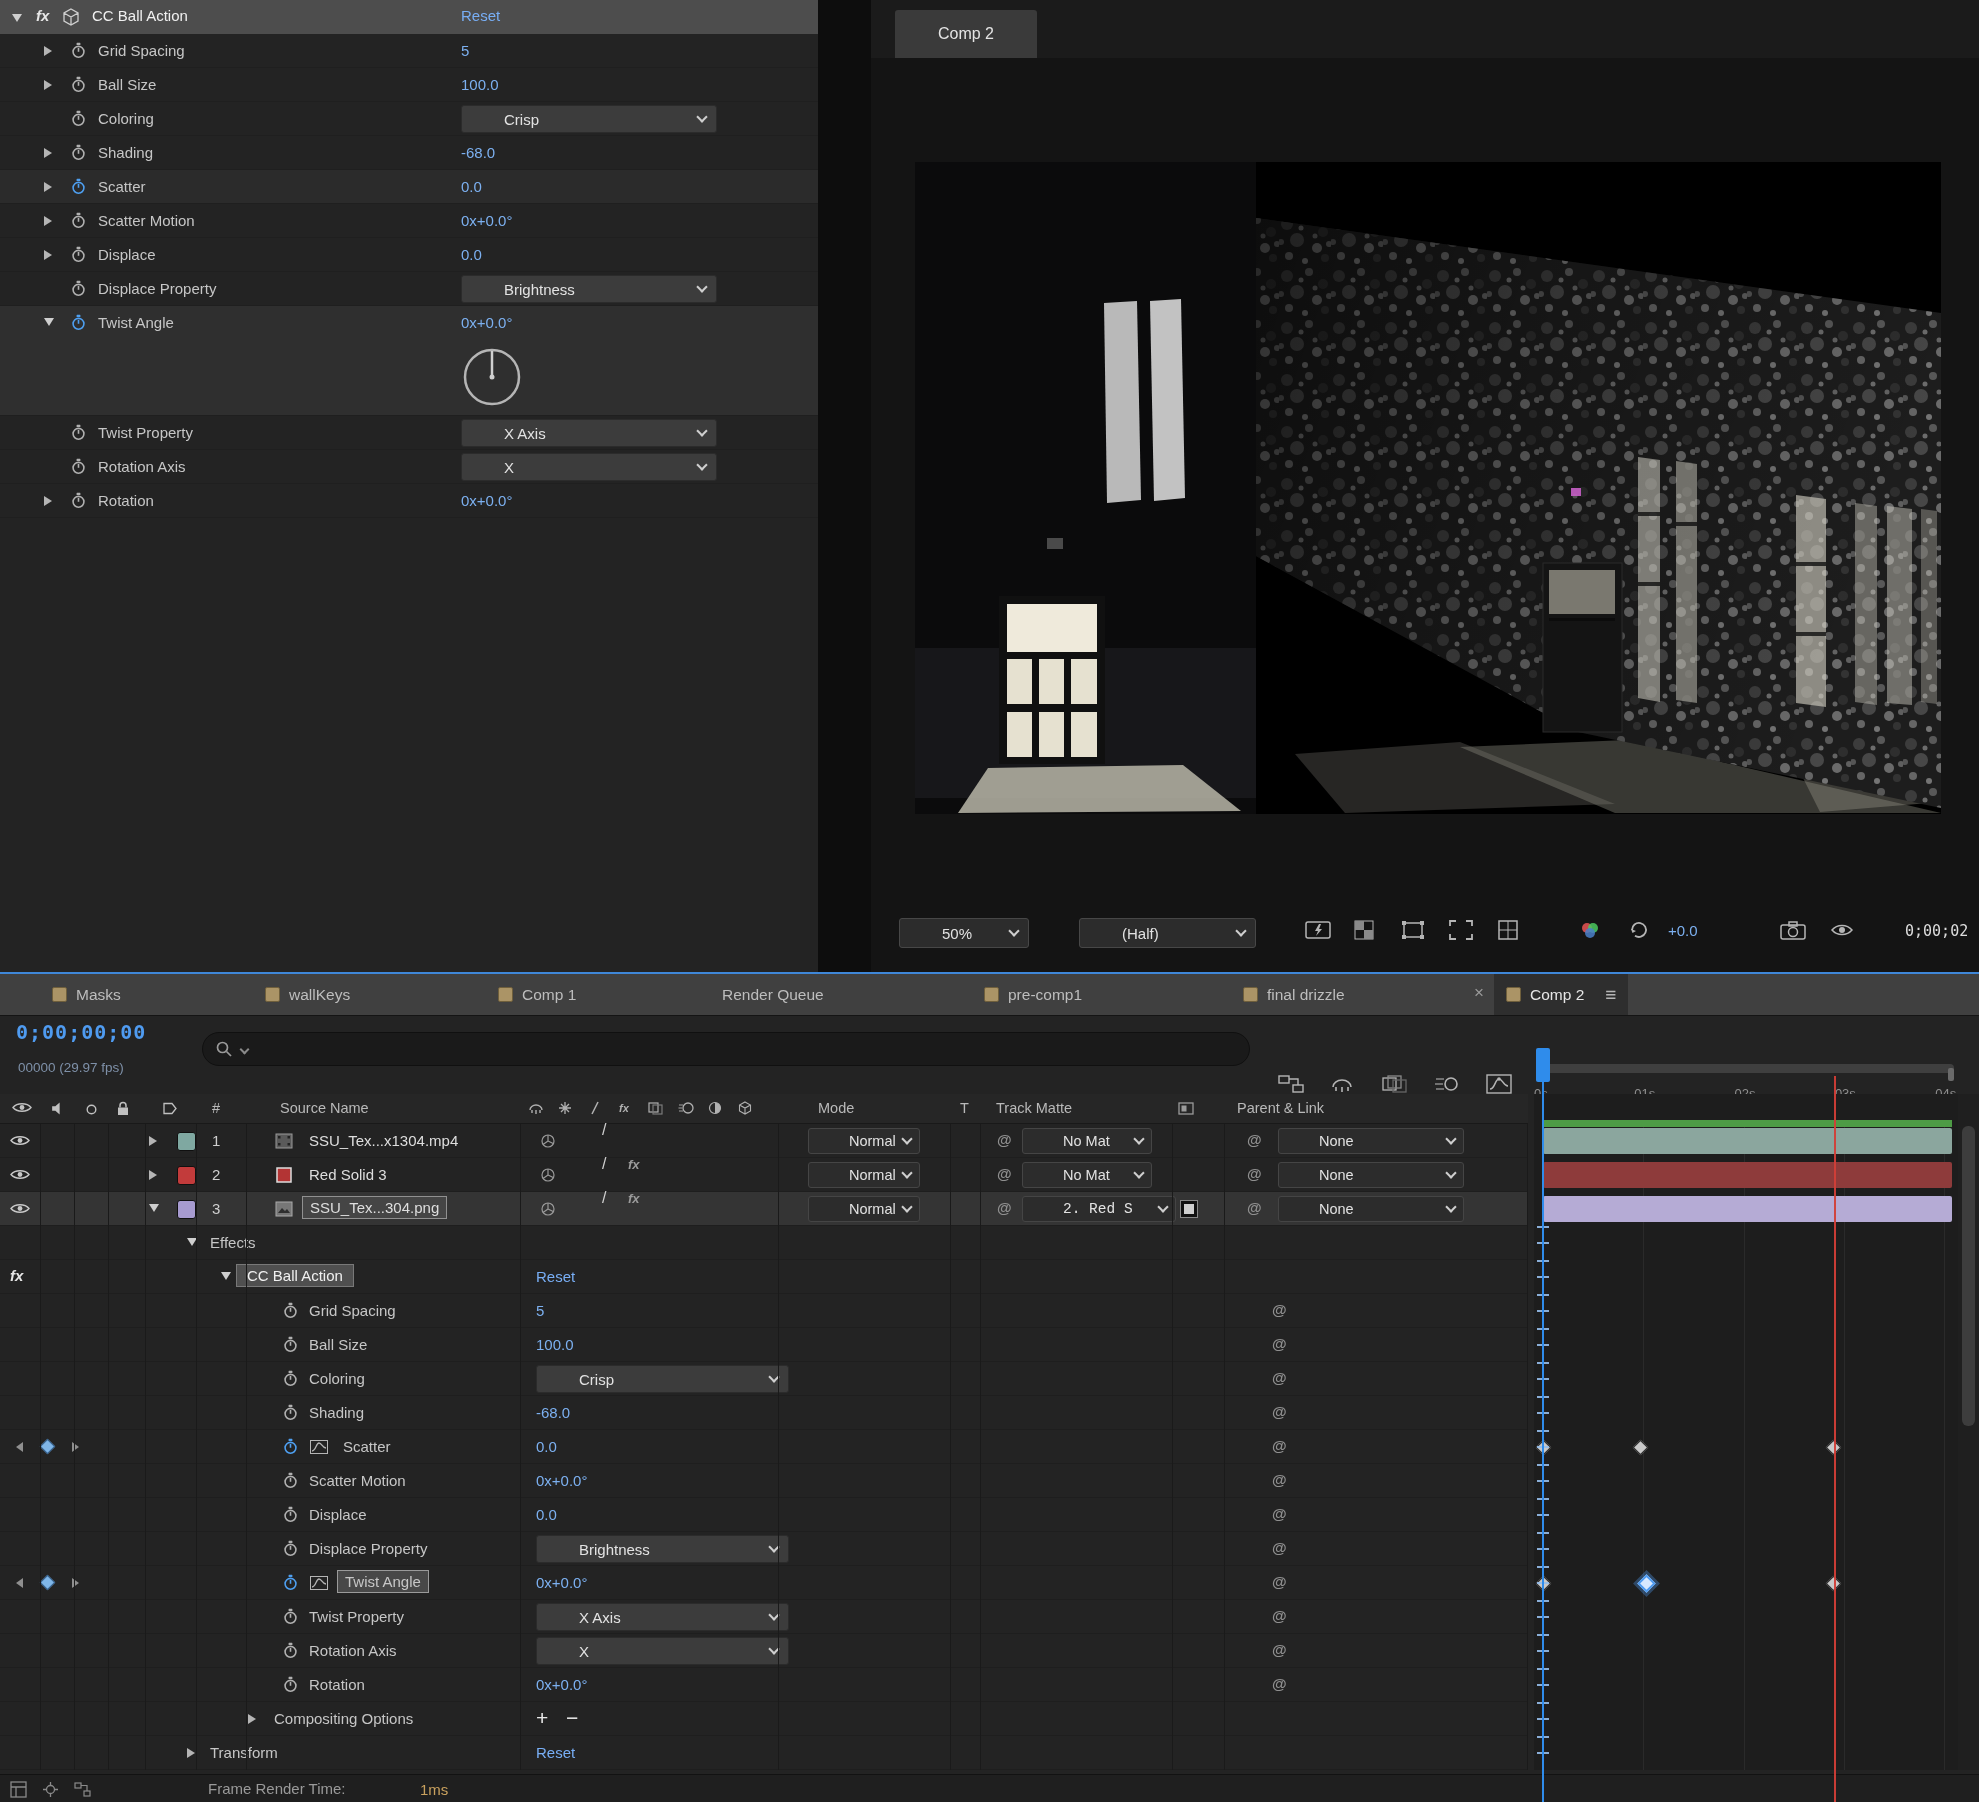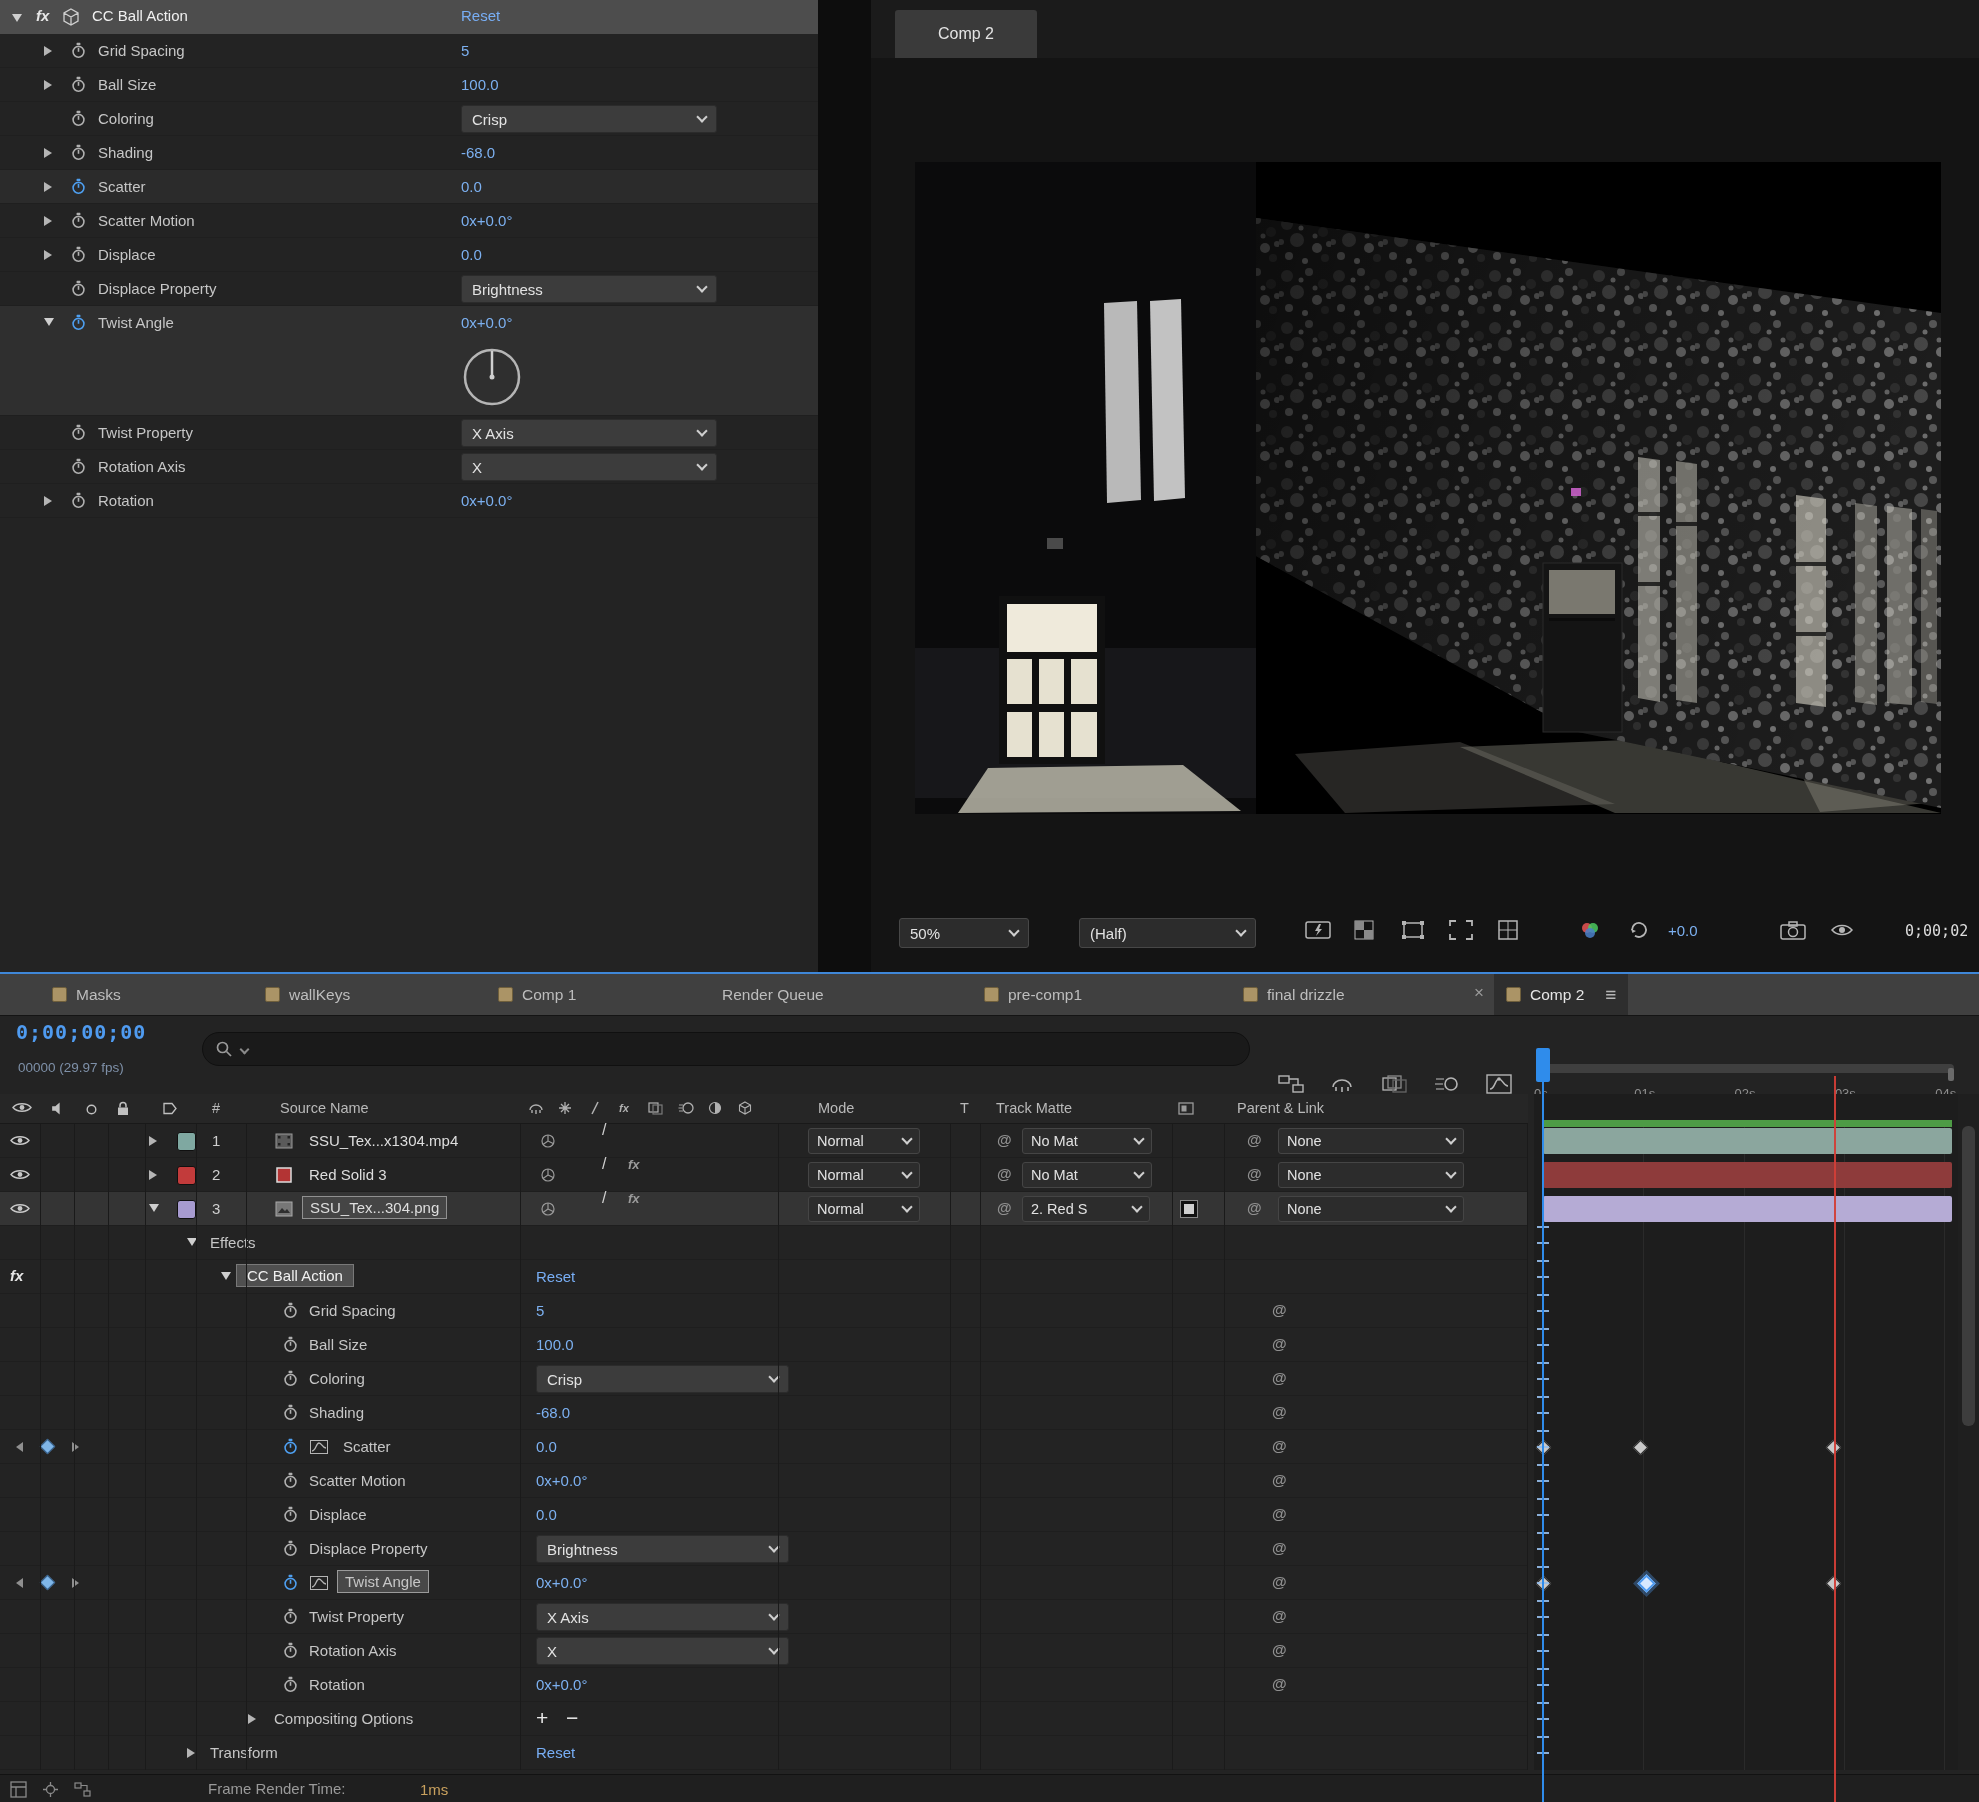--- a/index.html
+++ b/index.html
@@ -25,21 +25,21 @@
   .ecp-row .tri{position:absolute;left:44px;top:12px;}
   .ecp-row .sw{position:absolute;left:70px;top:8px;}
   .sw{color:#b0b0b0;display:inline-block;line-height:0;}
   .sw.on{color:#4e9ff0;}
   .plabel{font-size:15px;color:#c6c6c6;}
   .ecp-row .plabel{position:absolute;left:98px;top:8px;}
   .pval{font-size:15px;color:#7cb0f0;}
   .ecp-row .pval{position:absolute;left:461px;top:8px;}
   .dd{display:flex;align-items:center;justify-content:space-between;background:#3c3c3c;border:1px solid #2b2b2b;border-radius:3px;padding:0 10px;}
   .ecp-row .dd{position:absolute;left:461px;top:3px;width:256px;height:28px;}
-  .ddt{font-size:15px;color:#e2e2e2;white-space:nowrap;}
+  .ddt{font-size:15px;color:#e2e2e2;white-space:nowrap;margin-left:32px;}
   .chev{width:8px;height:8px;border-right:2px solid #cfcfcf;border-bottom:2px solid #cfcfcf;transform:rotate(45deg);margin-top:-4px;flex:none;}
   .tri-r{width:0;height:0;border-left:8px solid #b5b5b5;border-top:5px solid transparent;border-bottom:5px solid transparent;}
   .tri-d{width:0;height:0;border-top:8px solid #cfcfcf;border-left:5px solid transparent;border-right:5px solid transparent;}
   .tri-l7{width:0;height:0;border-right:7px solid #8f8f8f;border-top:5px solid transparent;border-bottom:5px solid transparent;}
   .tri-r7{width:0;height:0;border-left:7px solid #8f8f8f;border-top:5px solid transparent;border-bottom:5px solid transparent;}
   .fx-badge{font-style:italic;font-weight:bold;font-size:15px;color:#e6e6e6;}
 
   
   #viewer{position:absolute;left:871px;top:0;width:1108px;height:972px;background:#141414;}
   .v-tabbar{position:absolute;left:0;top:0;width:100%;height:58px;background:#1b1b1b;}
@@ -634,21 +634,21 @@
               <circle cx="8" cy="8" r="6" fill="none" stroke="#9a9a9a" stroke-width="1.2"></circle>
               <path d="M8 8 8 2 M8 8 13.2 10.5 M8 8 3 11.5" stroke="#9a9a9a" stroke-width="1.2"></path>
             </svg></span>
           <span class="tgl" style="left: 602px; top: 6px; font-size: 16px; color: rgb(207, 207, 207);">/</span>
           <span class="tgl fx-badge" style="left: 628px; top: 7px; font-size: 13px;">fx</span>
           <span class="tl-dd" style="left: 808px; width: 112px;">
             <span class="ddt" style="font-size: 14.5px;">Normal</span>
             <span class="chev"></span>
           </span>
           <span class="whip" style="left: 997px;">@</span>
-          <span class="tl-dd" style="left: 1022px; width: 128px;">
+          <span class="tl-dd" style="left: 1022px; width: 154px; font-family: Liberation Mono, monospace;">
             <span class="ddt" style="font-size: 14.5px;">2. Red S</span>
             <span class="chev"></span>
           </span>
           <span class="matte-ico"></span>
           <span class="whip" style="left: 1247px;">@</span>
           <span class="tl-dd" style="left: 1278px; width: 186px;">
             <span class="ddt" style="font-size: 14.5px;">None</span>
             <span class="chev"></span>
           </span>
         </div>

